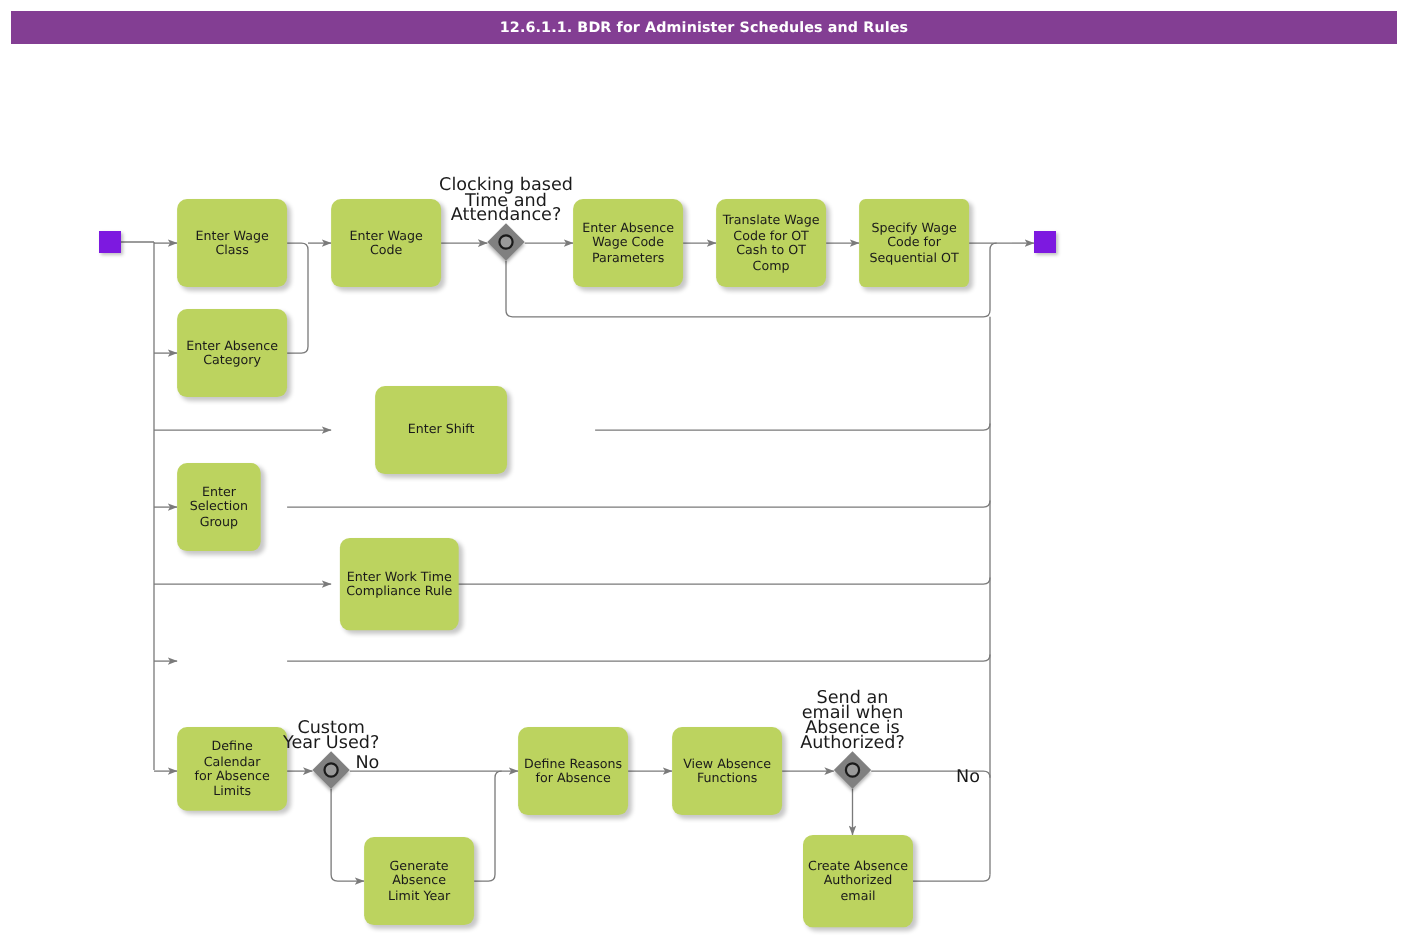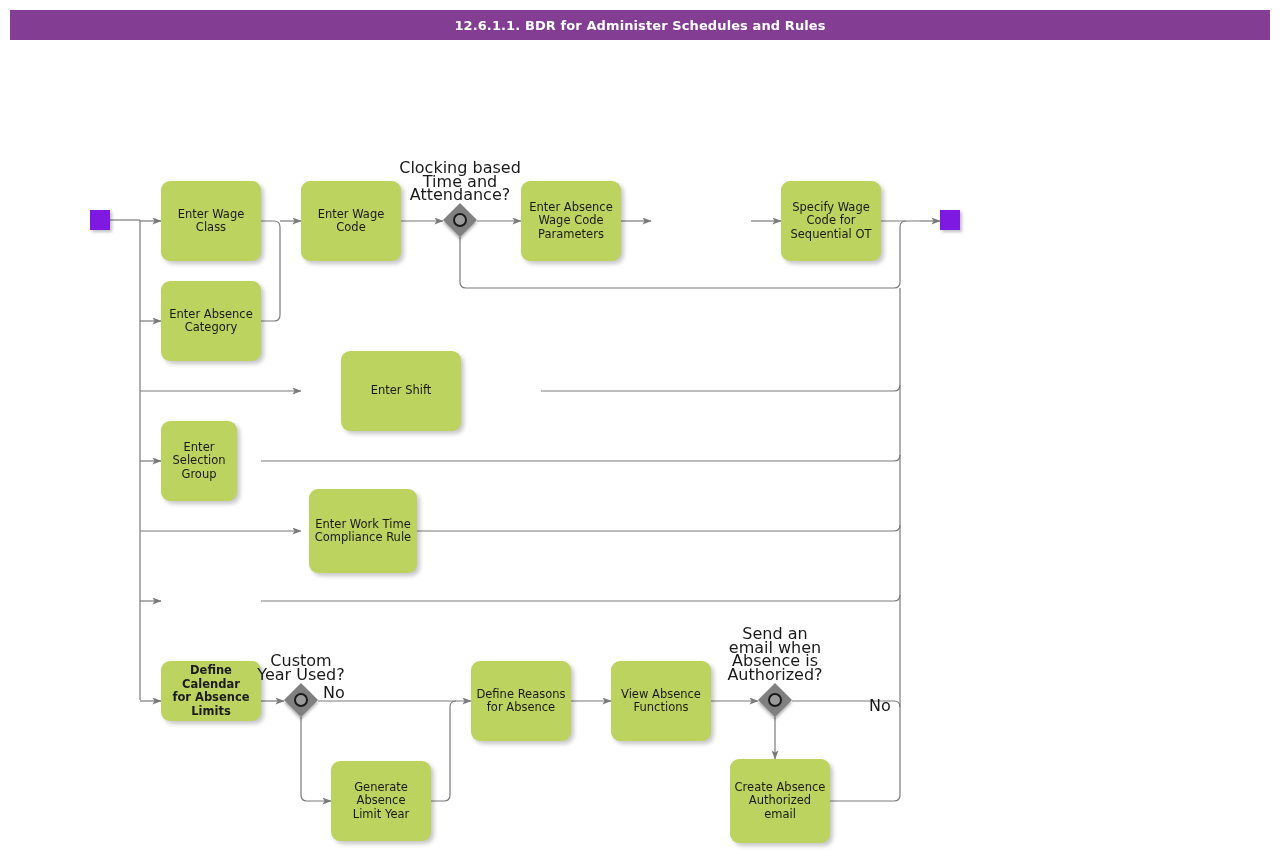--- a/index.html
+++ b/index.html
@@ -189,37 +189,43 @@
   </div>
   <div class="task" style="left:301px; top:181px; width:100px; height:80px;">
     <span class="lbl" style="white-space: pre-line;">Enter Wage
 Code</span>
   </div>
   <div class="task" style="left:521px; top:181px; width:100px; height:80px;">
     <span class="lbl" style="white-space: pre-line;">Enter Absence
 Wage Code
 Parameters</span>
   </div>
-  <div class="task" style="left:781px; top:181px; width:100px; height:80px;">
+  <div class="task" style="left:651px; top:181px; width:100px; height:80px;">
+    <span class="lbl" style="white-space: pre-line;">Translate Wage
+Code for OT
+Cash to OT
+Comp</span>
+  </div>
+  <div class="task" style="left:781px; top:181px; width:100px; height:80px;border-radius:6px;">
     <span class="lbl" style="white-space: pre-line;">Specify Wage
 Code for
 Sequential OT</span>
   </div>
   <div class="task" style="left:301px; top:351px; width:120px; height:80px;margin-left:40px;">
     <span class="lbl" style="white-space: pre-line;">Enter Shift</span>
   </div>
   <div class="task" style="left:161px; top:421px; width:76px; height:80px;">
     <span class="lbl" style="white-space: pre-line;">Enter Selection
 Group</span>
   </div>
   <div class="task" style="left:301px; top:489px; width:108px; height:84px;margin-left:8px;">
     <span class="lbl" style="white-space: pre-line;">Enter Work Time
 Compliance Rule</span>
   </div>
-  <div class="task" style="left:161px; top:661px; width:100px; height:60px;font-weight:bold;">
+  <div class="task" style="left:161px; top:661px; width:100px; height:76px;">
     <span class="lbl" style="white-space: pre-line;">Define Calendar
 for Absence
 Limits</span>
   </div>
   <div class="task" style="left:331px; top:761px; width:100px; height:80px;">
     <span class="lbl" style="white-space: pre-line;">Generate
 Absence
 Limit Year</span>
   </div>
   <div class="task" style="left:471px; top:661px; width:100px; height:80px;">

